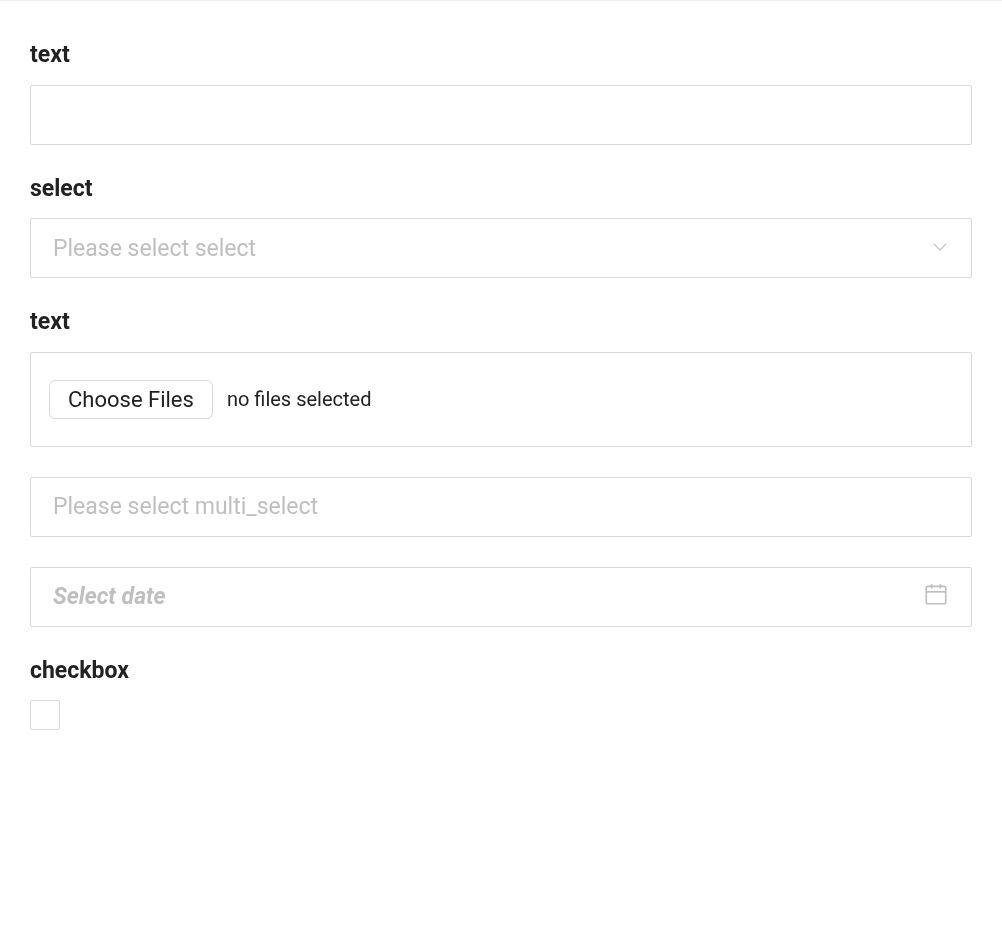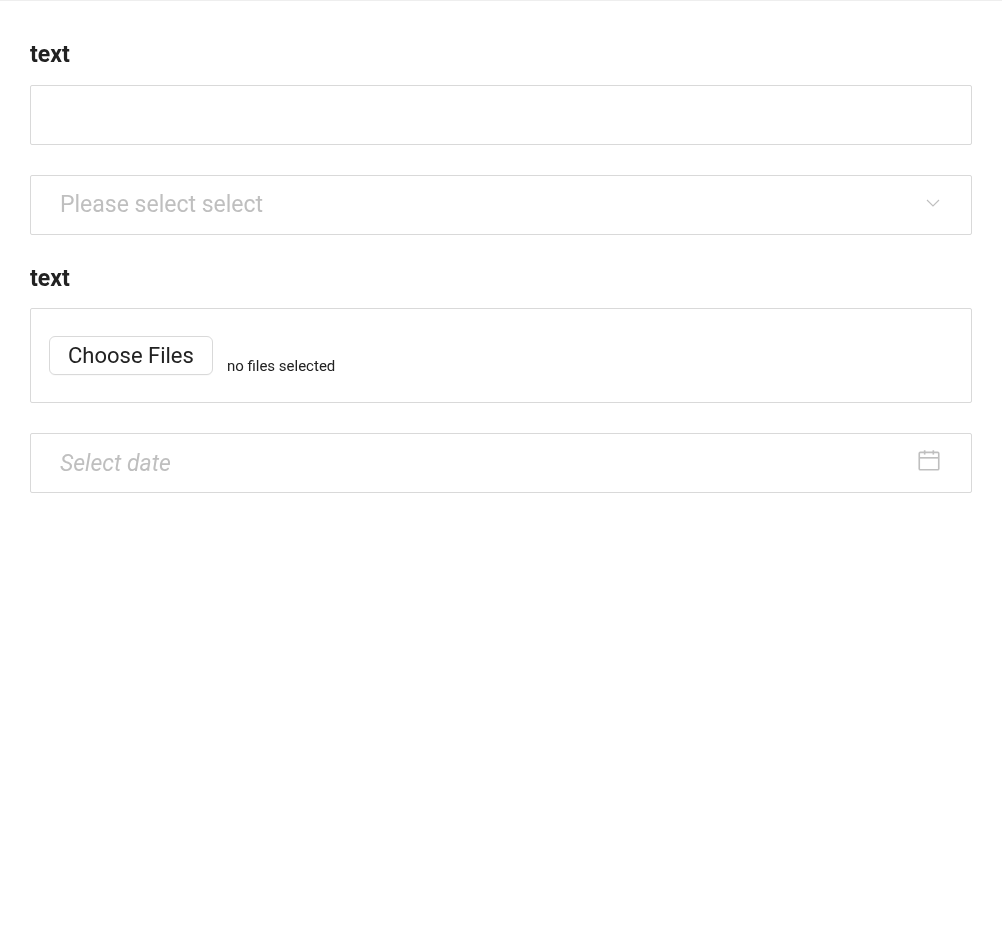--- a/index.html
+++ b/index.html
@@ -28,21 +28,21 @@
   .control {
     width: 100%;
     border: 1px solid #d9d9d9;
     border-radius: 2px;
     background: #fff;
     font-size: 23px;
     color: #222;
     display: flex;
     align-items: center;
     min-height: 60px;
-    padding: 0 29px;
+    padding: 0 22px;
     position: relative;
   }
   .control.text-input input {
     border: none;
     outline: none;
     width: 100%;
     font-size: 23px;
     background: transparent;
     height: 58px;
   }
@@ -62,40 +62,40 @@
   }
   .calendar-icon {
     width: 26px;
     height: 26px;
     color: #bfbfbf;
     flex: 0 0 auto;
   }
   .file-control {
     min-height: 70px;
     padding: 27px 18px;
-    align-items: flex-end;
   }
   .file-button {
     display: inline-block;
     border: 1px solid #d9d9d9;
     border-radius: 6px;
     padding: 6px 18px;
     font-size: 22px;
     background: #fff;
     margin-right: 14px;
     cursor: default;
     box-shadow: 0 1px 0 rgba(0,0,0,0.02);
   }
   .file-status {
-    font-size: 15px;
+    font-size: 20px;
     color: #222;
   }
   .date .placeholder {
     font-style: italic;
     flex: 1;
+    font-weight: bold;
   }
   .checkbox-box {
     width: 30px;
     height: 30px;
     border: 1px solid #d9d9d9;
     border-radius: 2px;
     background: #fff;
     display: block;
   }
 </style>
@@ -105,49 +105,57 @@
 <div class="page">
 
   <div class="field">
     <div class="label">text</div>
     <div class="control text-input">
       <input type="text" value="" style="">
     </div>
   </div>
 
   <div class="field">
+    <div class="label">select</div>
     <div class="control select">
       <span class="placeholder">Please select select</span>
       <span>
         <svg class="chevron-icon" viewBox="0 0 24 24" fill="none" stroke="currentColor" stroke-width="1.5">
           <polyline points="4,8 12,16 20,8"></polyline>
         </svg>
       </span>
     </div>
   </div>
 
   <div class="field">
     <div class="label">text</div>
     <div class="control file-control">
       <span class="file-button">Choose Files</span>
       <span class="file-status">no files selected</span>
     </div>
   </div>
 
   <div class="field">
+    <div class="control multi-select">
+      <span class="placeholder">Please select multi_select</span>
+    </div>
   </div>
 
   <div class="field">
     <div class="control date">
       <span class="placeholder">Select date</span>
       <span>
         <svg class="calendar-icon" viewBox="0 0 24 24" fill="none" stroke="currentColor" stroke-width="1.5">
           <rect x="3" y="5" width="18" height="16" rx="1"></rect>
           <line x1="3" y1="10" x2="21" y2="10"></line>
           <line x1="8" y1="3" x2="8" y2="7"></line>
           <line x1="16" y1="3" x2="16" y2="7"></line>
         </svg>
       </span>
     </div>
   </div>
 
+  <div class="field">
+    <div class="label">checkbox</div>
+    <span class="checkbox-box"></span>
+  </div>
 
 </div>
 
 </body></html>

